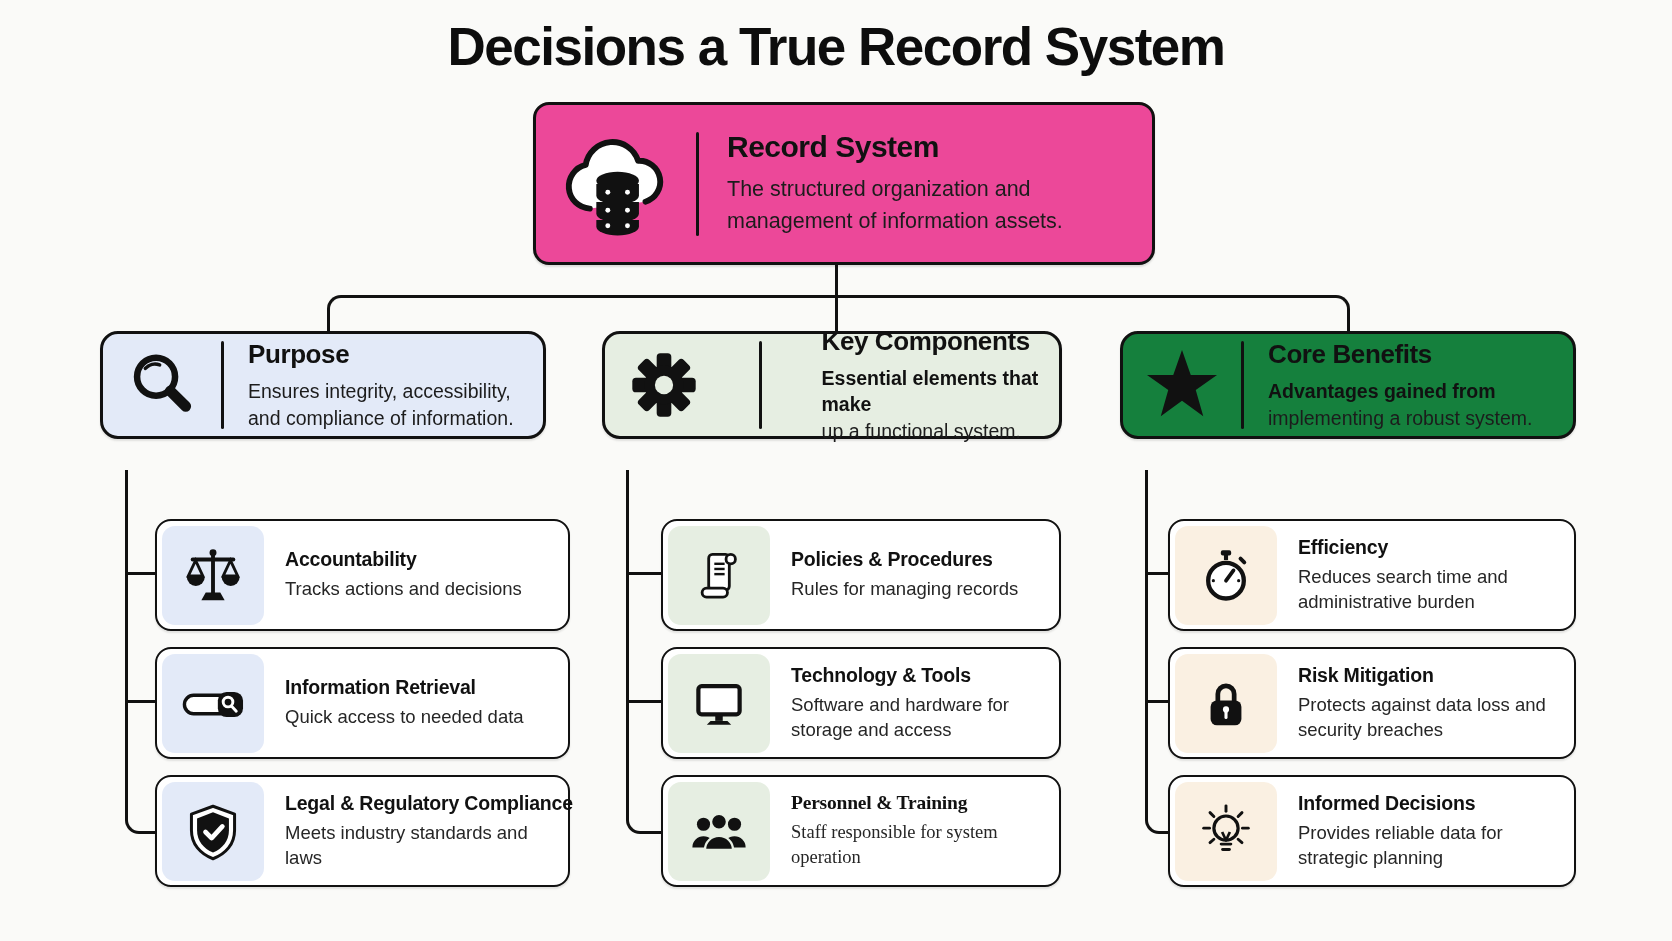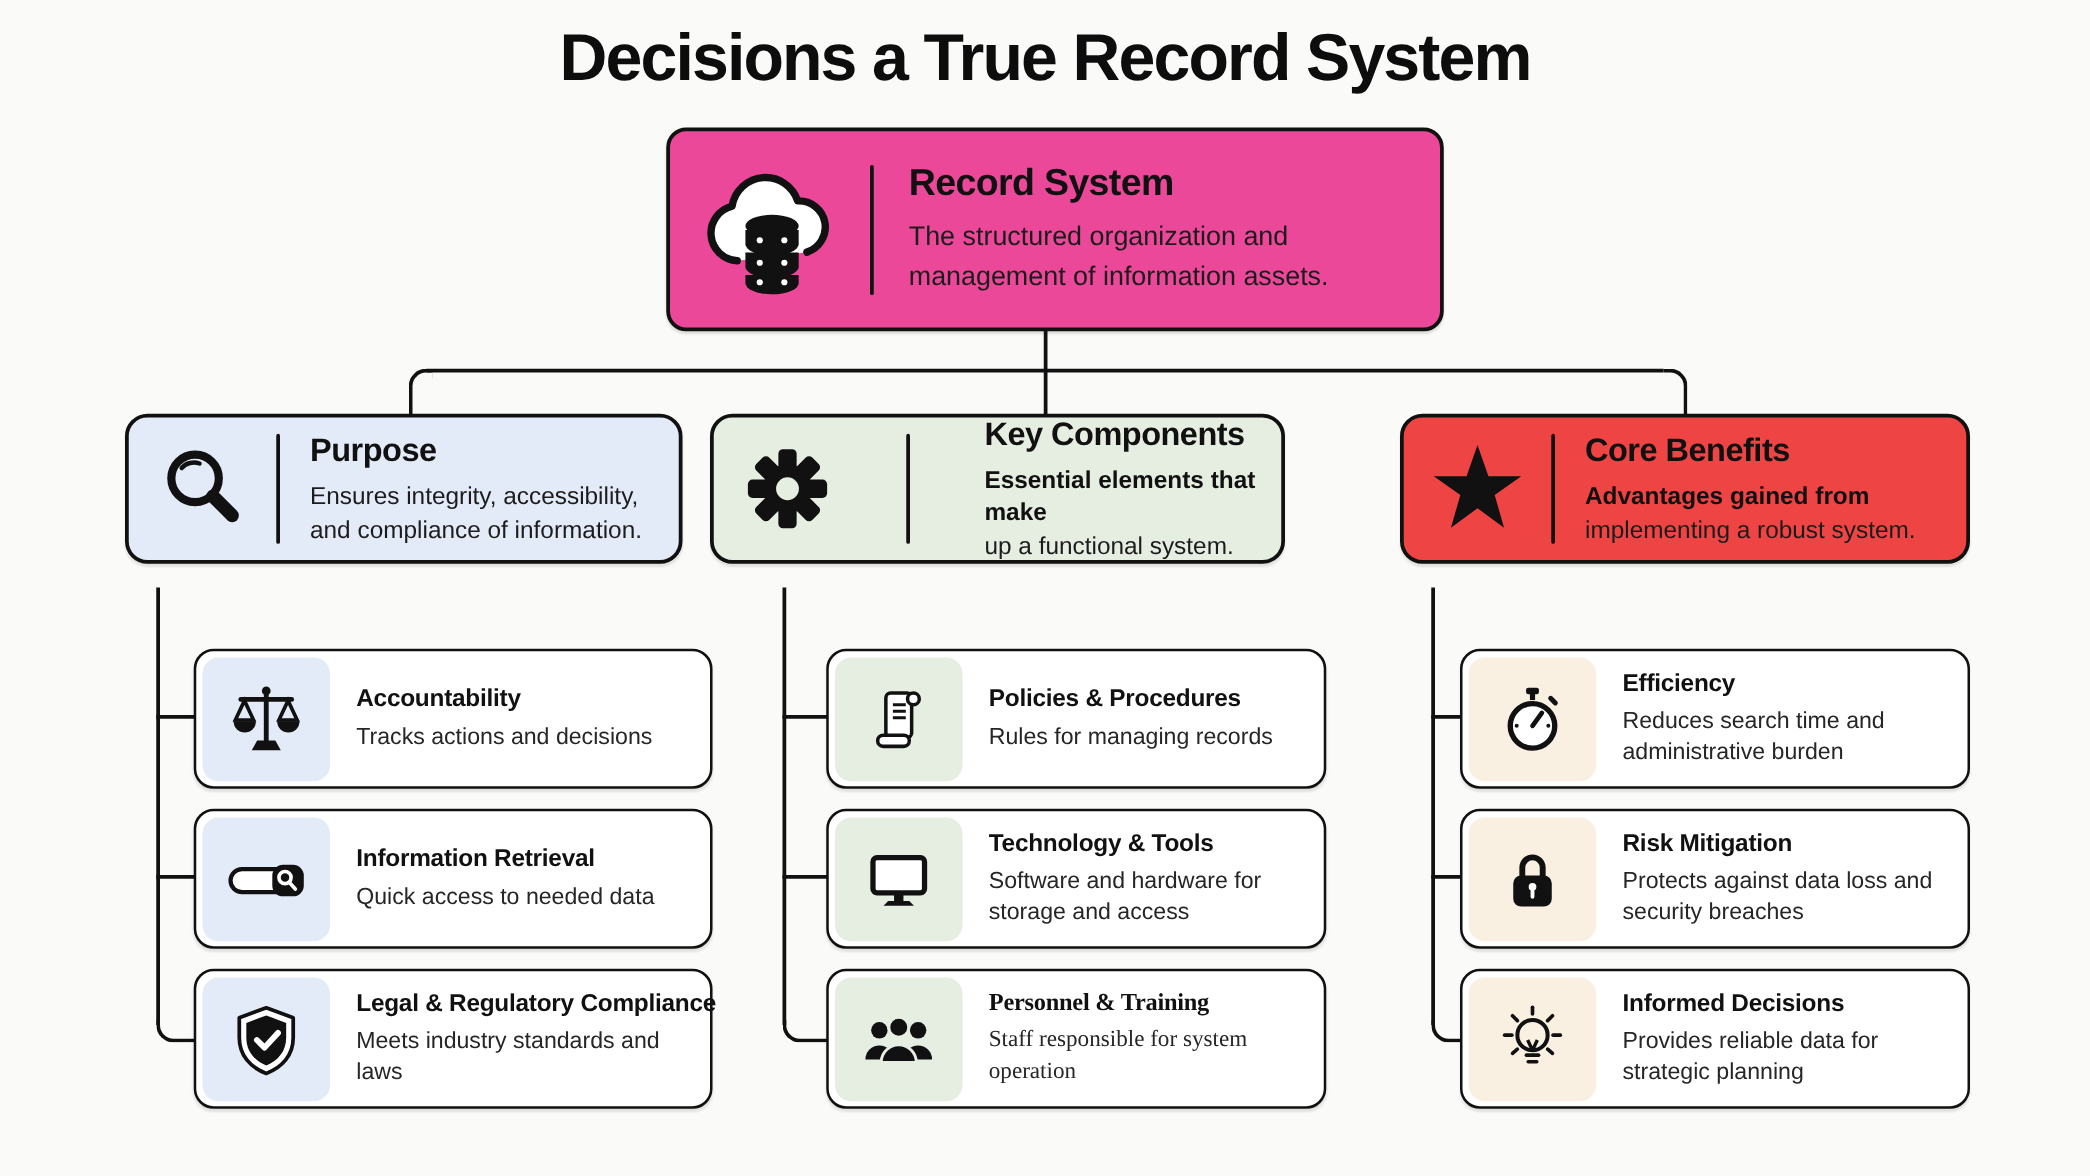--- a/index.html
+++ b/index.html
@@ -22,21 +22,21 @@
     border:3.5px solid #111;border-radius:16px;display:flex;align-items:center;box-sizing:border-box;
     box-shadow:0 2px 2px rgba(0,0,0,.12);}
   .root-icon-wrap{flex:0 0 160px;display:flex;align-items:center;justify-content:center;}
   .divider{width:3px;background:#111;border-radius:2px;}
   .root-box .divider{height:104px;}
   .root-text{padding-left:28px;}
   .root-title{font-size:30px;font-weight:800;letter-spacing:-0.5px;margin-bottom:10px;}
   .root-desc{font-size:21.5px;line-height:1.45;color:#1c1c1c;}
 
   
-  .hdr{position:absolute;top:331px;height:120px;border:3px solid #111;border-radius:18px;
+  .hdr{position:absolute;top:331px;height:108px;border:3px solid #111;border-radius:18px;
     display:flex;align-items:center;box-sizing:border-box;box-shadow:0 2px 2px rgba(0,0,0,.10);}
   .hdr-icon-wrap{flex:0 0 118px;display:flex;align-items:center;justify-content:center;}
   .hdr .divider{height:88px;align-self:center;}
   .hdr-text{padding-left:24px;padding-right:8px;}
   .hdr-title{font-size:26px;font-weight:800;letter-spacing:-0.4px;margin-bottom:8px;}
   .hdr-line{font-size:19.5px;line-height:1.35;color:#1c1c1c;}
   .hdr.bold-first .hdr-line1{font-weight:700;color:#111;}
 
   
   .card{position:absolute;height:112px;background:#fff;border:2.5px solid #111;border-radius:16px;
@@ -115,21 +115,21 @@
       </span>
     </div>
     <div class="divider"></div>
     <div class="hdr-text">
       <div class="hdr-title">Purpose</div>
       <div class="hdr-line hdr-line1">Ensures integrity, accessibility,</div>
       <div class="hdr-line">and compliance of information.</div>
     </div>
   </div>
 
-  <div class="hdr bold-first" style="left: 568px; width: 460px; background-color: rgb(230, 238, 226); gap: 36px;">
+  <div class="hdr bold-first" style="left: 602px; width: 460px; background-color: rgb(230, 238, 226); gap: 36px;">
     <div class="hdr-icon-wrap">
       <span class="icn">
         <svg width="78" height="78" viewBox="0 0 64 64">
           <g fill="#111">
             <rect x="26" y="6" width="12" height="52" rx="3"></rect>
             <rect x="26" y="6" width="12" height="52" rx="3" transform="rotate(45 32 32)"></rect>
             <rect x="26" y="6" width="12" height="52" rx="3" transform="rotate(90 32 32)"></rect>
             <rect x="26" y="6" width="12" height="52" rx="3" transform="rotate(135 32 32)"></rect>
             <circle cx="32" cy="32" r="16"></circle>
           </g>
@@ -138,21 +138,21 @@
       </span>
     </div>
     <div class="divider"></div>
     <div class="hdr-text">
       <div class="hdr-title">Key Components</div>
       <div class="hdr-line hdr-line1">Essential elements that make</div>
       <div class="hdr-line">up a functional system.</div>
     </div>
   </div>
 
-  <div class="hdr bold-first" style="left: 1120px; width: 456px; background-color: #ef4444;">
+  <div class="hdr bold-first" style="left: 1120px; width: 456px; background-color: #15803d;">
     <div class="hdr-icon-wrap">
       <span class="icn">
         <svg width="80" height="80" viewBox="0 0 64 64">
           <polygon points="32,4 39,24 60,24 43,36 49,57 32,44.5 15,57 21,36 4,24 25,24" fill="#111"></polygon>
         </svg>
       </span>
     </div>
     <div class="divider"></div>
     <div class="hdr-text">
       <div class="hdr-title">Core Benefits</div>

